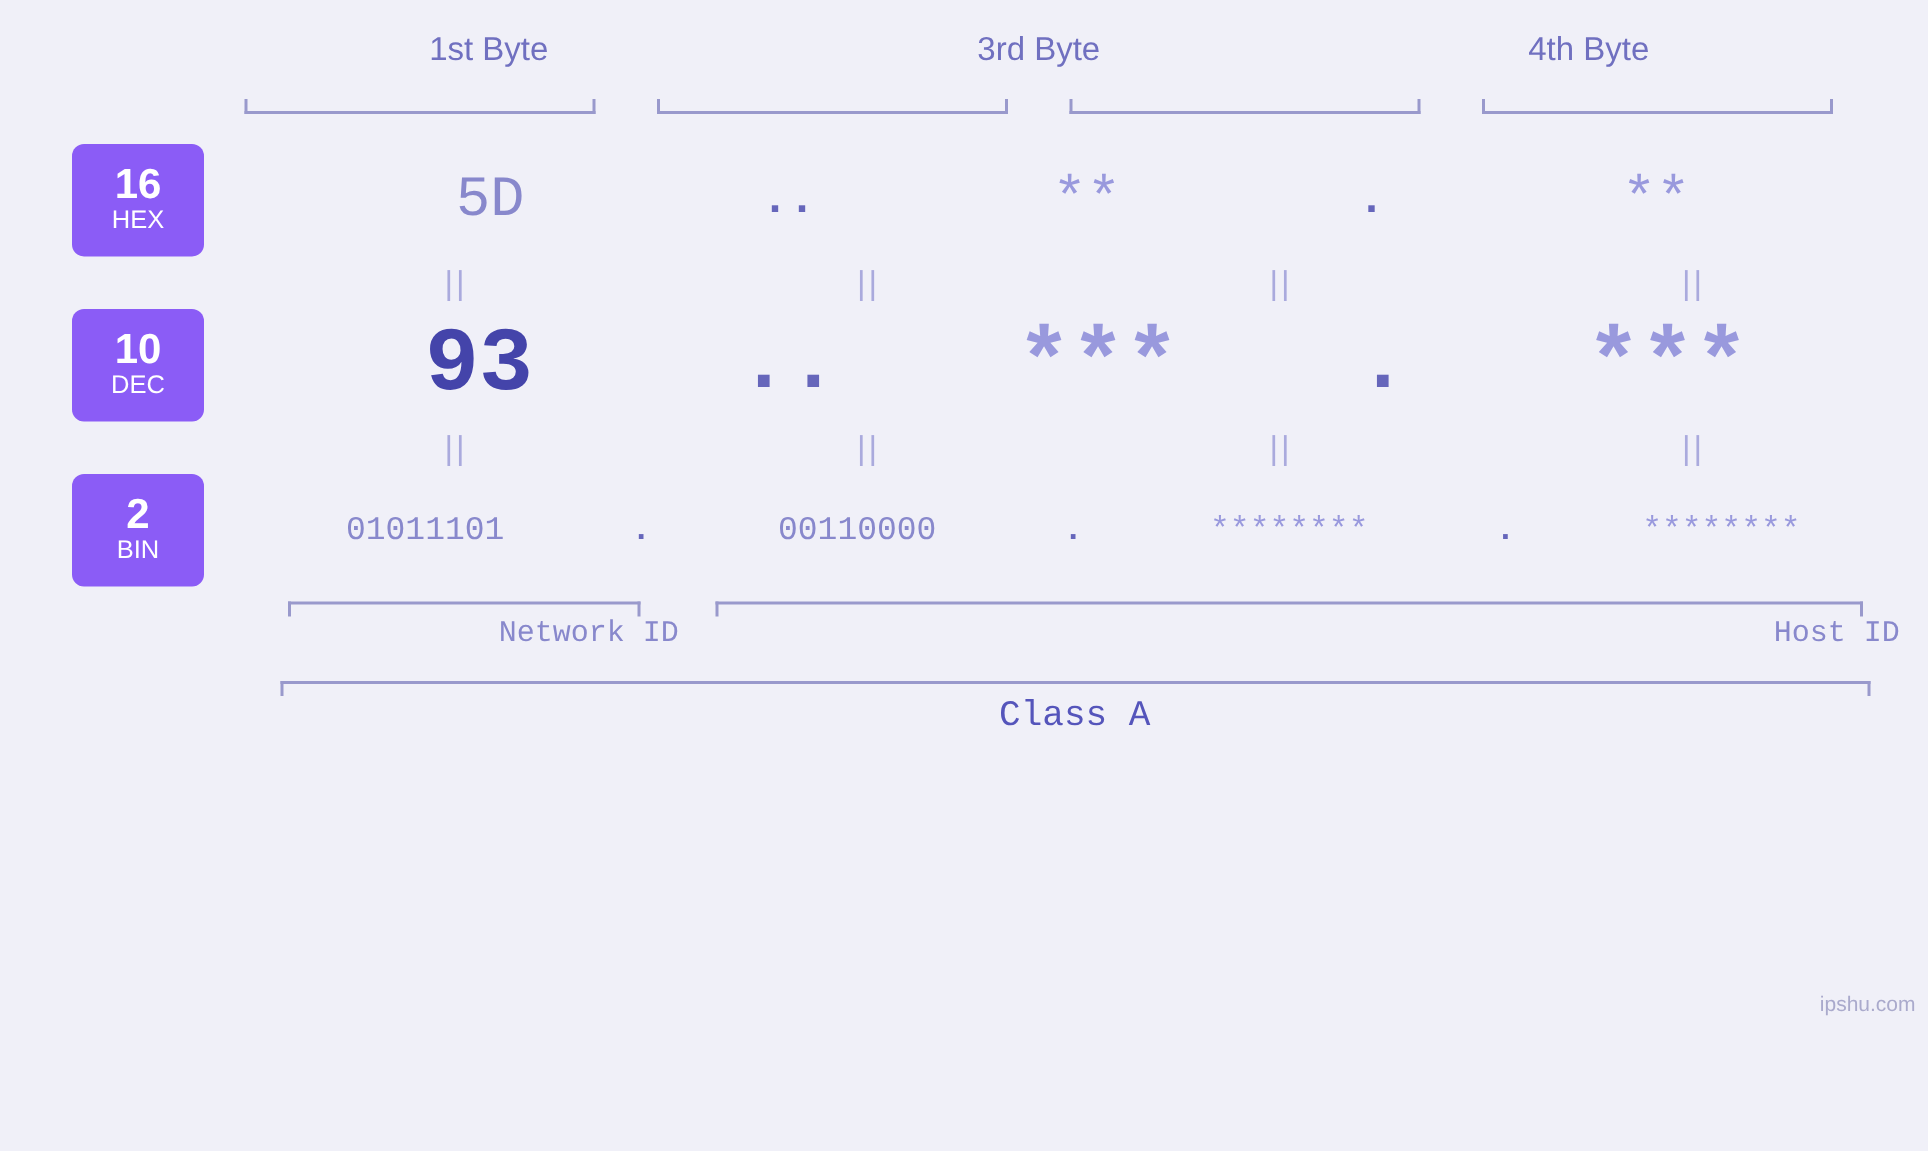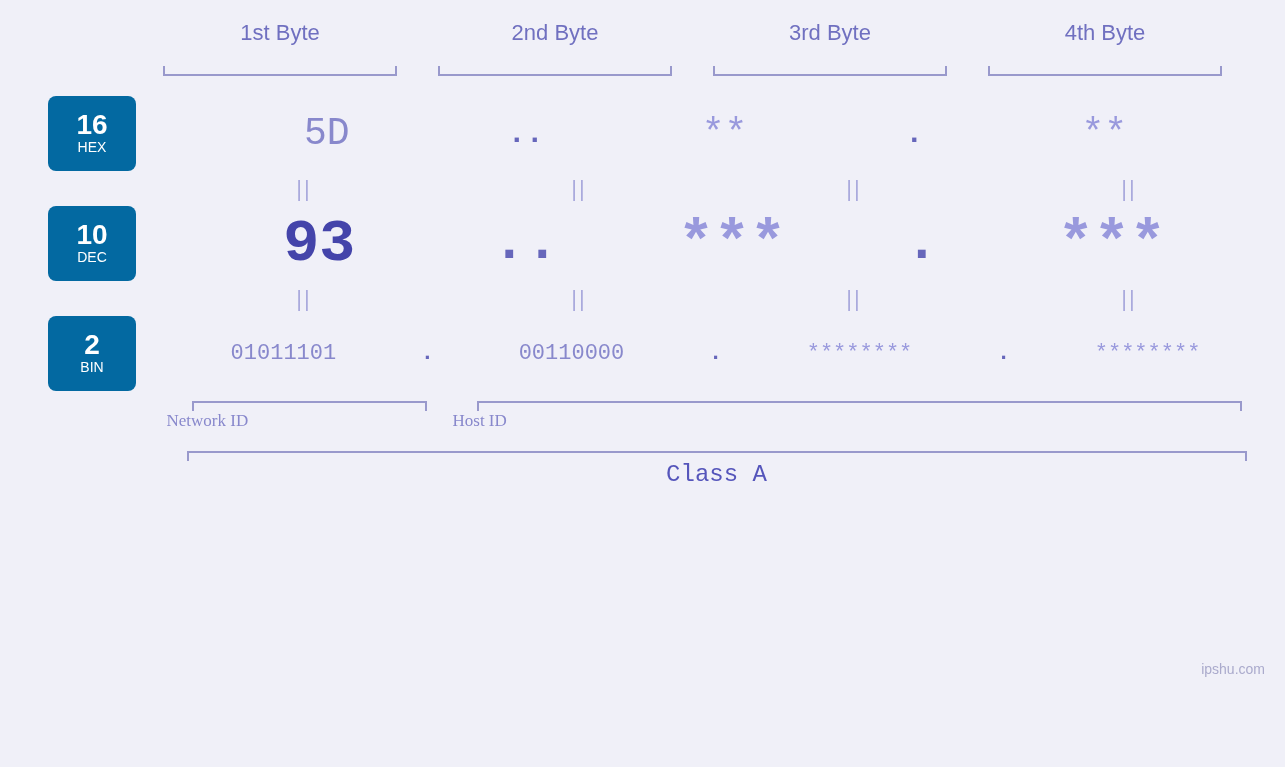--- a/index.html
+++ b/index.html
@@ -89,42 +89,42 @@
     .data-row {
       display: flex;
       width: 1285px;
       align-items: center;
       position: relative;
     }
 
     .label-badge {
       width: 88px;
       height: 75px;
-      background-color: #0369a1;
+      background-color: #8b5cf6;
       border-radius: 8px;
       display: flex;
       flex-direction: column;
       align-items: center;
       justify-content: center;
       margin-left: 48px;
       margin-right: 10px;
       flex-shrink: 0;
     }
 
     .label-badge .number {
       color: white;
       font-size: 28px;
       font-weight: bold;
       font-family: Arial, sans-serif;
       line-height: 1;
     }
 
     .label-badge .base {
       color: white;
-      font-size: 14px;
+      font-size: 17px;
       font-family: Arial, sans-serif;
       line-height: 1.2;
     }
 
     .values-row {
       display: flex;
       flex: 1;
       align-items: center;
       justify-content: center;
     }
@@ -185,24 +185,24 @@
     }
 
     .equals-sign {
       color: #aaaadd;
       font-size: 22px;
       font-family: Arial, sans-serif;
       letter-spacing: 2px;
     }
 
     .bracket-label {
-      text-align: left;
+      text-align: right;
       color: #8888cc;
-      font-size: 17px;
-      font-family: Liberation Serif, serif;
+      font-size: 20px;
+      font-family: Liberation Mono, monospace;
       margin-top: 8px;
     }
 
     
     .full-bottom-bracket {
       width: 1060px;
       margin-left: 148px;
       margin-top: 20px;
     }
 
@@ -239,34 +239,33 @@
       font-size: 24px;
       font-family: 'Courier New', Courier, monospace;
       margin-top: 8px;
       width: 1060px;
       margin-left: 148px;
     }
 
     .watermark {
       position: absolute;
       bottom: 12px;
-      right: 20px;
+      right: 8px;
       color: #aaaacc;
       font-size: 14px;
       font-family: Arial, sans-serif;
     }
   </style>
 </head>
 <body>
 
 <div class="main-container">
 
   <div class="byte-headers">
     <div class="byte-header">1st Byte</div>
-    <div class="byte-header">2nd Byte</div>
     <div class="byte-header">3rd Byte</div>
     <div class="byte-header">4th Byte</div>
   </div>
 
   <div class="bracket-row">
     <div class="bracket-segment">
       <div class="bracket-line"></div>
     </div>
     <div class="bracket-segment">
       <div class="bracket-line"></div>

